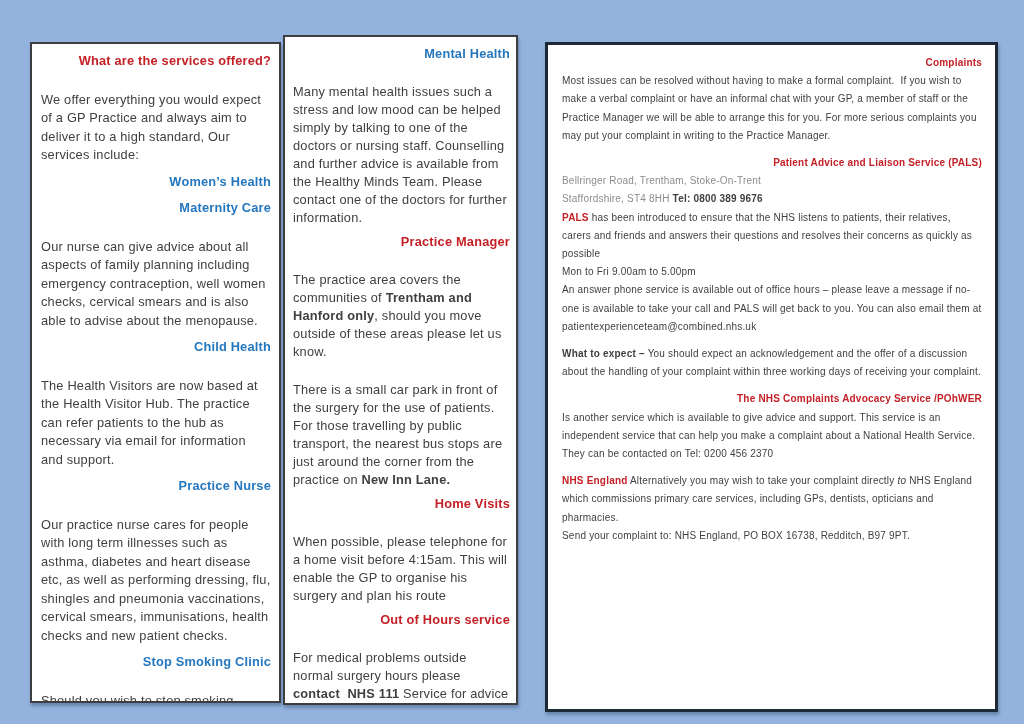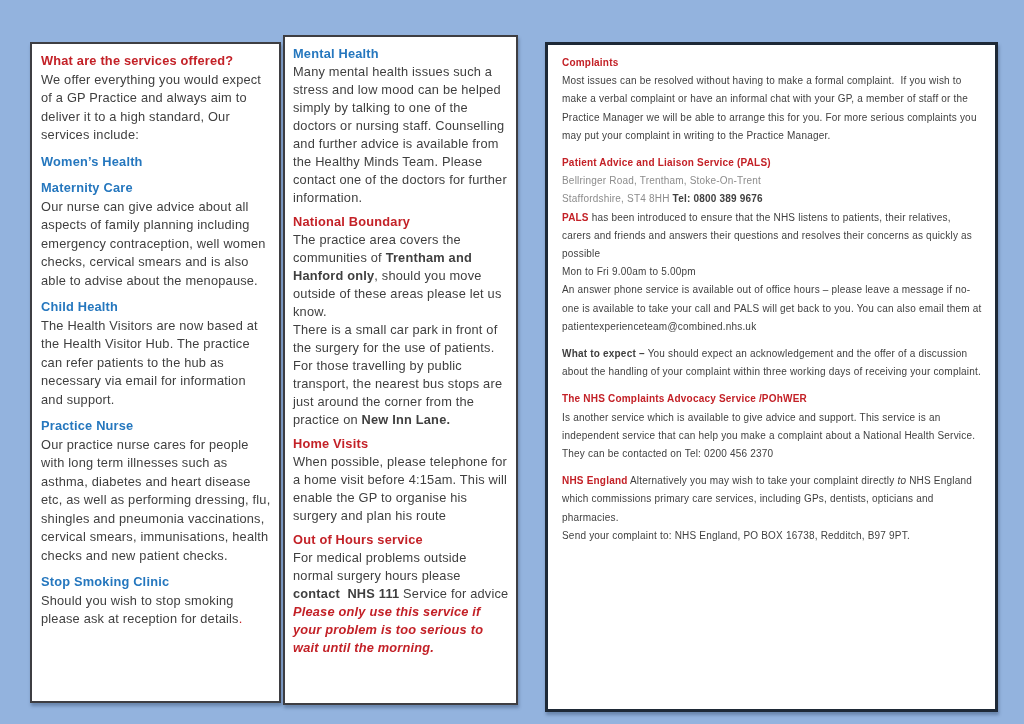--- a/index.html
+++ b/index.html
@@ -20,28 +20,28 @@
   #panel-mid{
     left:283px;top:35px;width:235px;height:670px;
     border:2px solid #3e3e42;padding:8px 6px 8px 8px;
   }
   #panel-right{
     left:545px;top:42px;width:453px;height:670px;
     border:3px solid #1e2936;padding:9px 13px 9px 14px;
   }
   .blk{color:#3f3f3f;}
   #panel-left .blk,#panel-mid .blk{
-    font-size:12.8px;line-height:18.5px;letter-spacing:.2px;
+    font-size:12.8px;line-height:18.5px;letter-spacing:.2px;margin-top:20px;
   }
   #panel-mid .blk{line-height:18px;}
   #panel-right .blk{
     font-size:10px;line-height:18.2px;letter-spacing:.2px;
   }
   .p{white-space:pre-wrap;}
-  .hr,.hb{font-weight:700;letter-spacing:.7px;}
+  .hr,.hb{font-weight:700;letter-spacing:.7px;text-align:right;}
   .hr{color:#c32127;}
   .hb{color:#2577be;}
   #panel-left .hr,#panel-left .hb{margin-top:8px;}
   #panel-mid .hr,#panel-mid .hb{margin-top:6px;}
   #panel-right .gap{margin-top:9px;}
   .blk:first-child{margin-top:0 !important;}
   .s-b{font-weight:700;}
   .s-i{font-style:italic;}
   .s-red{color:#c32127;}
   .s-gray{color:#8c8c8c;}
@@ -59,21 +59,21 @@
     <div class="blk p"><span>The Health Visitors are now based at the Health Visitor Hub. The practice can refer patients to the hub as necessary via email for information and support.</span></div>
     <div class="blk hb"><span>Practice Nurse</span></div>
     <div class="blk p"><span>Our practice nurse cares for people with long term illnesses such as asthma, diabetes and heart disease etc, as well as performing dressing, flu, shingles and pneumonia vaccinations, cervical smears, immunisations, health checks and new patient checks.</span></div>
     <div class="blk hb"><span>Stop Smoking Clinic</span></div>
     <div class="blk p"><span>Should you wish to stop smoking please ask at reception for details</span><span class="s-red">.</span></div>
   </div>
 
 <div id="panel-mid" class="panel">
     <div class="blk hb"><span>Mental Health</span></div>
     <div class="blk p"><span>Many mental health issues such a stress and low mood can be helped simply by talking to one of the doctors or nursing staff. Counselling and further advice is available from the Healthy Minds Team. Please contact one of the doctors for further information.</span></div>
-    <div class="blk hr"><span>National Boundary</span></div>
+    <div class="blk hr"><span>Practice Manager</span></div>
     <div class="blk p"><span>The practice area covers the communities of </span><span class="s-b">Trentham and Hanford only</span><span>, should you move outside of these areas please let us know.</span></div>
     <div class="blk p"><span>There is a small car park in front of the surgery for the use of patients. For those travelling by public transport, the nearest bus stops are just around the corner from the practice on </span><span class="s-b">New Inn Lane.</span></div>
     <div class="blk hr"><span>Home Visits</span></div>
     <div class="blk p"><span>When possible, please telephone for a home visit before 4:15am. This will enable the GP to organise his surgery and plan his route</span></div>
     <div class="blk hr"><span>Out of Hours service</span></div>
     <div class="blk p"><span>For medical problems outside normal surgery hours please </span><span class="s-b">contact  NHS 111</span><span> Service for advice  </span><span class="s-red s-b s-i">Please only use this service if your problem is too serious to wait until the morning.</span></div>
   </div>
 
 <div id="panel-right" class="panel">
     <div class="blk hr"><span>Complaints</span></div>

